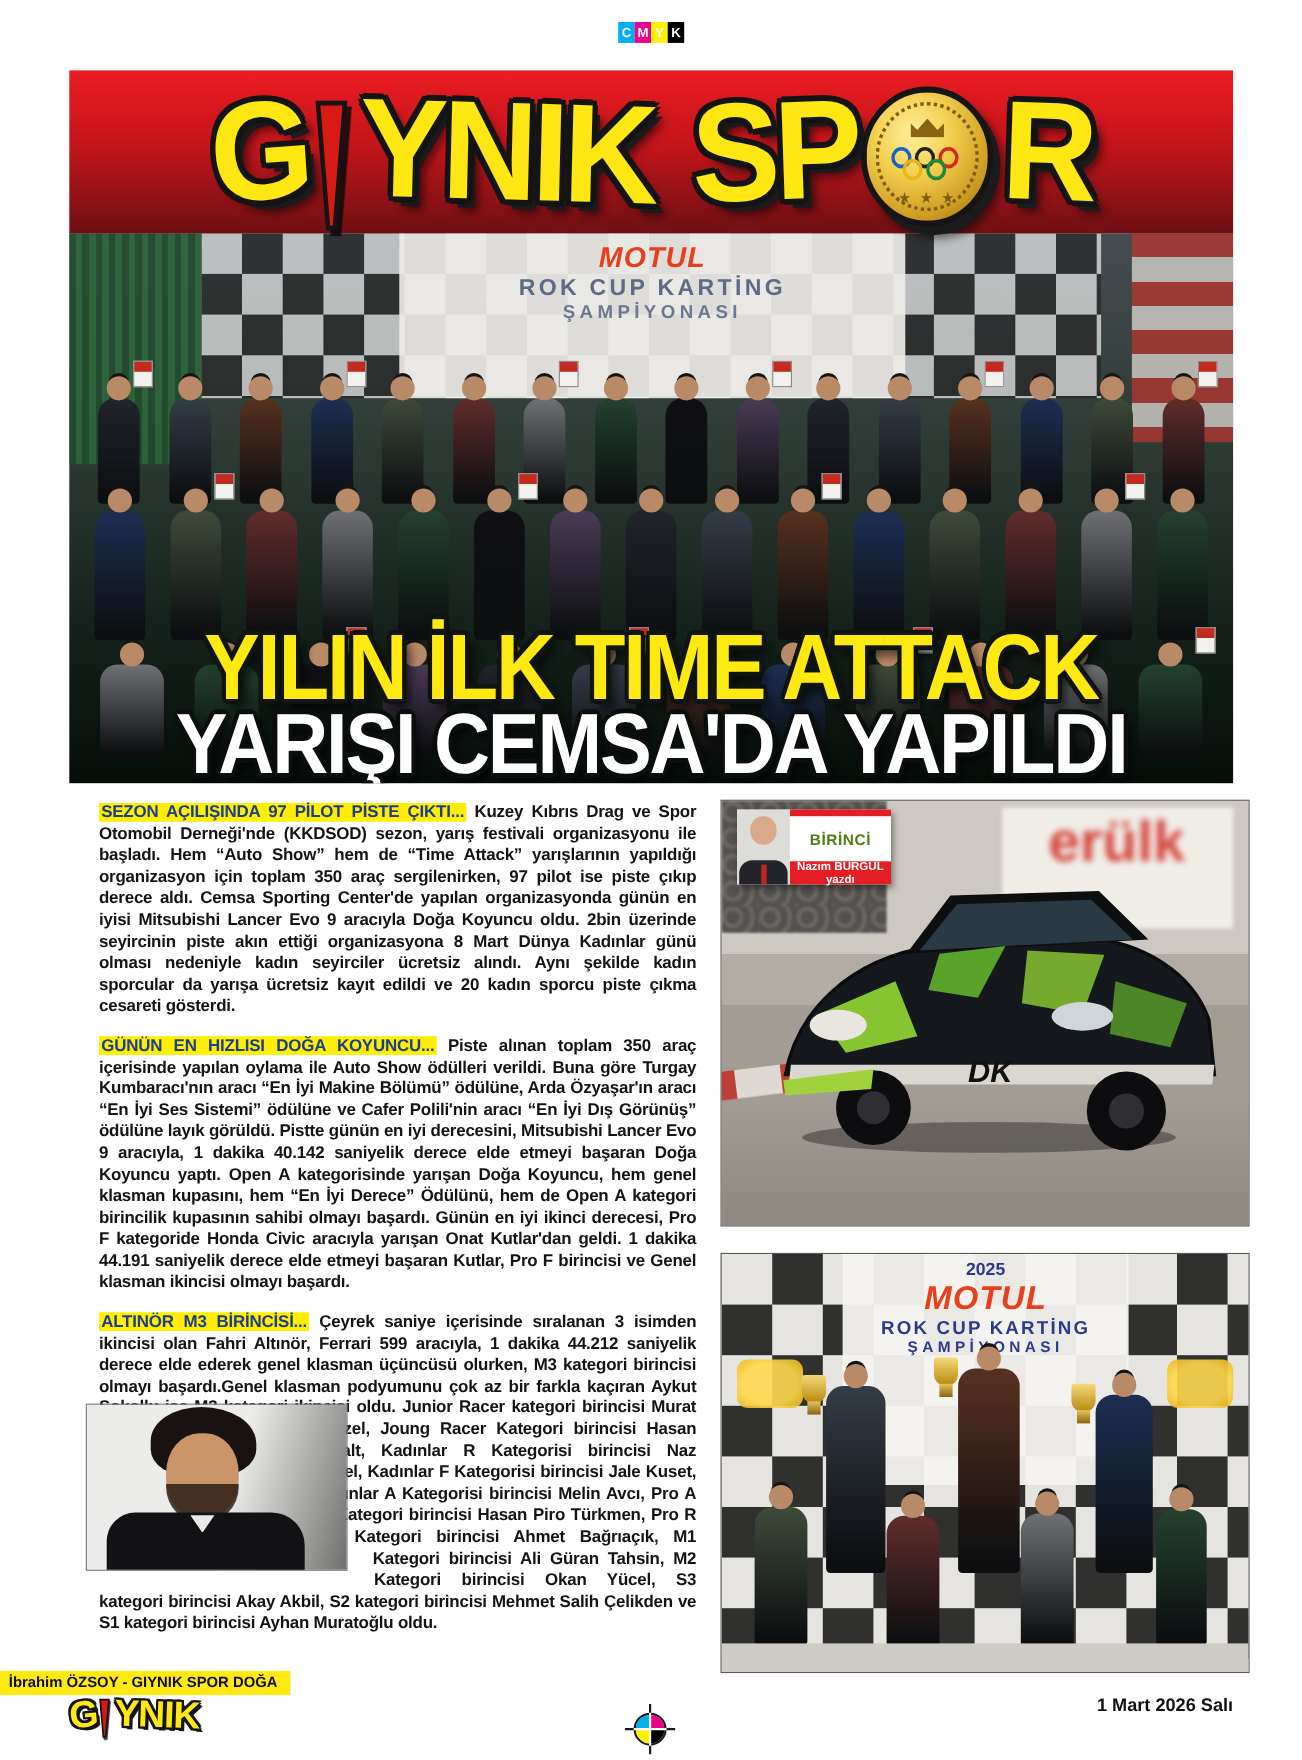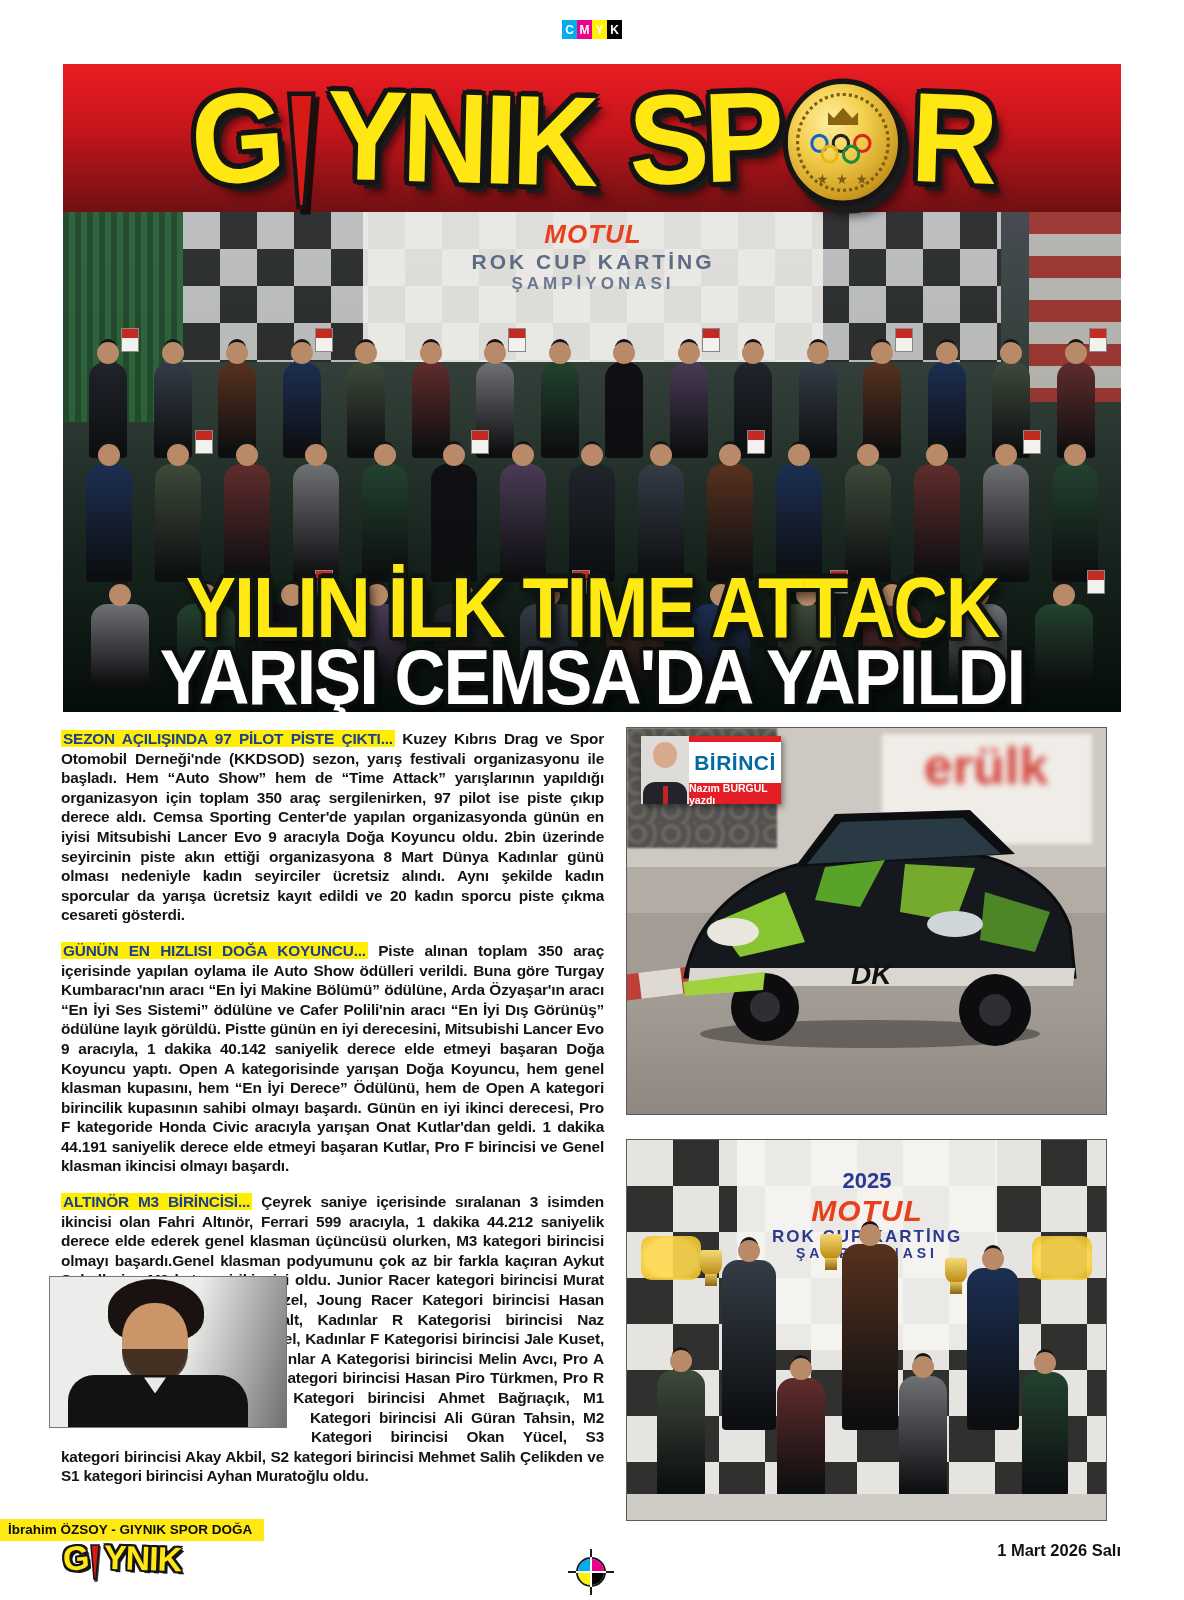--- a/index.html
+++ b/index.html
@@ -67,21 +67,21 @@
   .headline1{position:absolute;left:0;bottom:60px;width:100%;text-align:center;z-index:5;
              font-weight:900;font-size:77px;letter-spacing:-2px;color:#ffe913;transform:scale(.98,1.1);
              text-shadow:-3px -3px 0 #10140f,3px -3px 0 #10140f,-3px 3px 0 #10140f,3px 3px 0 #10140f,
                          -4px 0 0 #10140f,4px 0 0 #10140f,0 4px 0 #10140f,0 -4px 0 #10140f,6px 7px 10px rgba(0,0,0,.8);}
   .headline2{position:absolute;left:0;bottom:-6px;width:100%;text-align:center;z-index:5;
              font-weight:900;font-size:72px;letter-spacing:-2px;color:#ffffff;transform:scale(.98,1.08);
              text-shadow:-3px -3px 0 #0b0f0c,3px -3px 0 #0b0f0c,-3px 3px 0 #0b0f0c,3px 3px 0 #0b0f0c,
                          -4px 0 0 #0b0f0c,4px 0 0 #0b0f0c,0 4px 0 #0b0f0c,0 -4px 0 #0b0f0c,5px 6px 9px rgba(0,0,0,.85);}
 
   
-  .article{position:absolute;left:49px;top:727px;width:1058px;height:794px;}
+  .article{position:absolute;left:78px;top:727px;width:1058px;height:794px;}
   .textcol{position:absolute;left:12px;top:2px;width:543px;color:#141414;
            font-size:15.4px;font-weight:600;letter-spacing:-.2px;line-height:19.6px;text-align:justify;}
   .textcol p{margin:0 0 16px 0;}
   .lead-in{background:#ffee00;color:#1b3e94;font-weight:700;padding:0 2px;}
   .wrap-photo{float:left;width:250px;margin:6px 12px 0 -12px;
               shape-outside:polygon(0 0,38% 0,52% 22%,68% 48%,86% 74%,100% 100%,0 100%);}
   .portrait{position:relative;width:238px;height:152px;overflow:hidden;
             background:linear-gradient(105deg,#ececea 0 55%,#9a9a98 85%,#6f6f6d 100%);border:1px solid #777;}
   .po-hair{position:absolute;left:58px;top:2px;width:96px;height:64px;border-radius:48% 52% 40% 40%;background:#191210;}
   .po-face{position:absolute;left:72px;top:26px;width:66px;height:78px;border-radius:46%;background:#c99569;}
@@ -105,29 +105,29 @@
   .car-svg{position:absolute;left:28px;top:44px;width:430px;height:300px;}
   .byline-card{position:absolute;left:14px;top:8px;width:140px;height:68px;background:#fff;display:flex;
                box-shadow:2px 3px 6px rgba(0,0,0,.45);z-index:4;}
   .bc-photo{position:relative;width:48px;height:100%;background:#dddcd8;overflow:hidden;flex:0 0 auto;}
   .bc-head{position:absolute;left:12px;top:6px;width:24px;height:26px;border-radius:48%;background:#d9a98c;}
   .bc-suit{position:absolute;left:2px;bottom:-4px;width:44px;height:26px;border-radius:12px 12px 0 0;background:#23232b;}
   .bc-tie{position:absolute;left:22px;bottom:0;width:5px;height:18px;background:#c0251f;}
   .bc-right{flex:1;display:flex;flex-direction:column;}
   .bc-bar{height:6px;background:#e31e24;}
   .bc-title{flex:1;display:flex;align-items:center;justify-content:center;
-            font-size:21px;font-weight:900;letter-spacing:.5px;color:#0369a1;}
+            font-size:14px;font-weight:900;letter-spacing:.5px;color:#4d7c0f;}
   .bc-author{height:21px;background:#e31e24;color:#fff;font-size:10.5px;font-weight:700;
-             display:flex;align-items:center;justify-content:center;}
+             display:flex;align-items:center;justify-content:center;text-align:center;}
 
   .podium-photo{position:absolute;left:577px;top:412px;width:481px;height:382px;overflow:hidden;border:1px solid #5a5a5a;
                 background:repeating-conic-gradient(#30302f 0 90deg,#e6e4e1 0 180deg) 0 0/92px 92px;}
   .pod-panel{position:absolute;left:110px;top:0;width:260px;height:210px;background:rgba(245,243,239,.95);}
   .pod-text{position:absolute;left:110px;top:6px;width:260px;text-align:center;line-height:1.12;}
-  .pod-year{color:#2b3990;font-weight:900;font-size:22px;margin-top:23px;}
+  .pod-year{color:#2b3990;font-weight:900;font-size:16px;}
   .pod-brand{color:#e8401c;font-weight:900;font-size:30px;font-style:italic;letter-spacing:1px;}
   .pod-series{color:#2b3990;font-weight:700;font-size:17px;letter-spacing:2px;}
   .pod-champ{color:#2b3990;font-weight:700;font-size:14px;letter-spacing:4px;}
   .kart-logo{position:absolute;width:60px;height:44px;background:radial-gradient(#ffd94d 60%,#e7b412 100%);
              border-radius:10px;opacity:.9;}
   .pod-floor{position:absolute;left:0;bottom:0;width:100%;height:26px;background:#cfcbc5;}
   .trophy{position:absolute;width:22px;height:26px;background:linear-gradient(#f4d978,#b8860b);
           border-radius:3px 3px 11px 11px;}
   .trophy::after{content:"";position:absolute;left:5px;top:24px;width:12px;height:12px;
                  background:linear-gradient(#e6c35c,#8a6410);}

